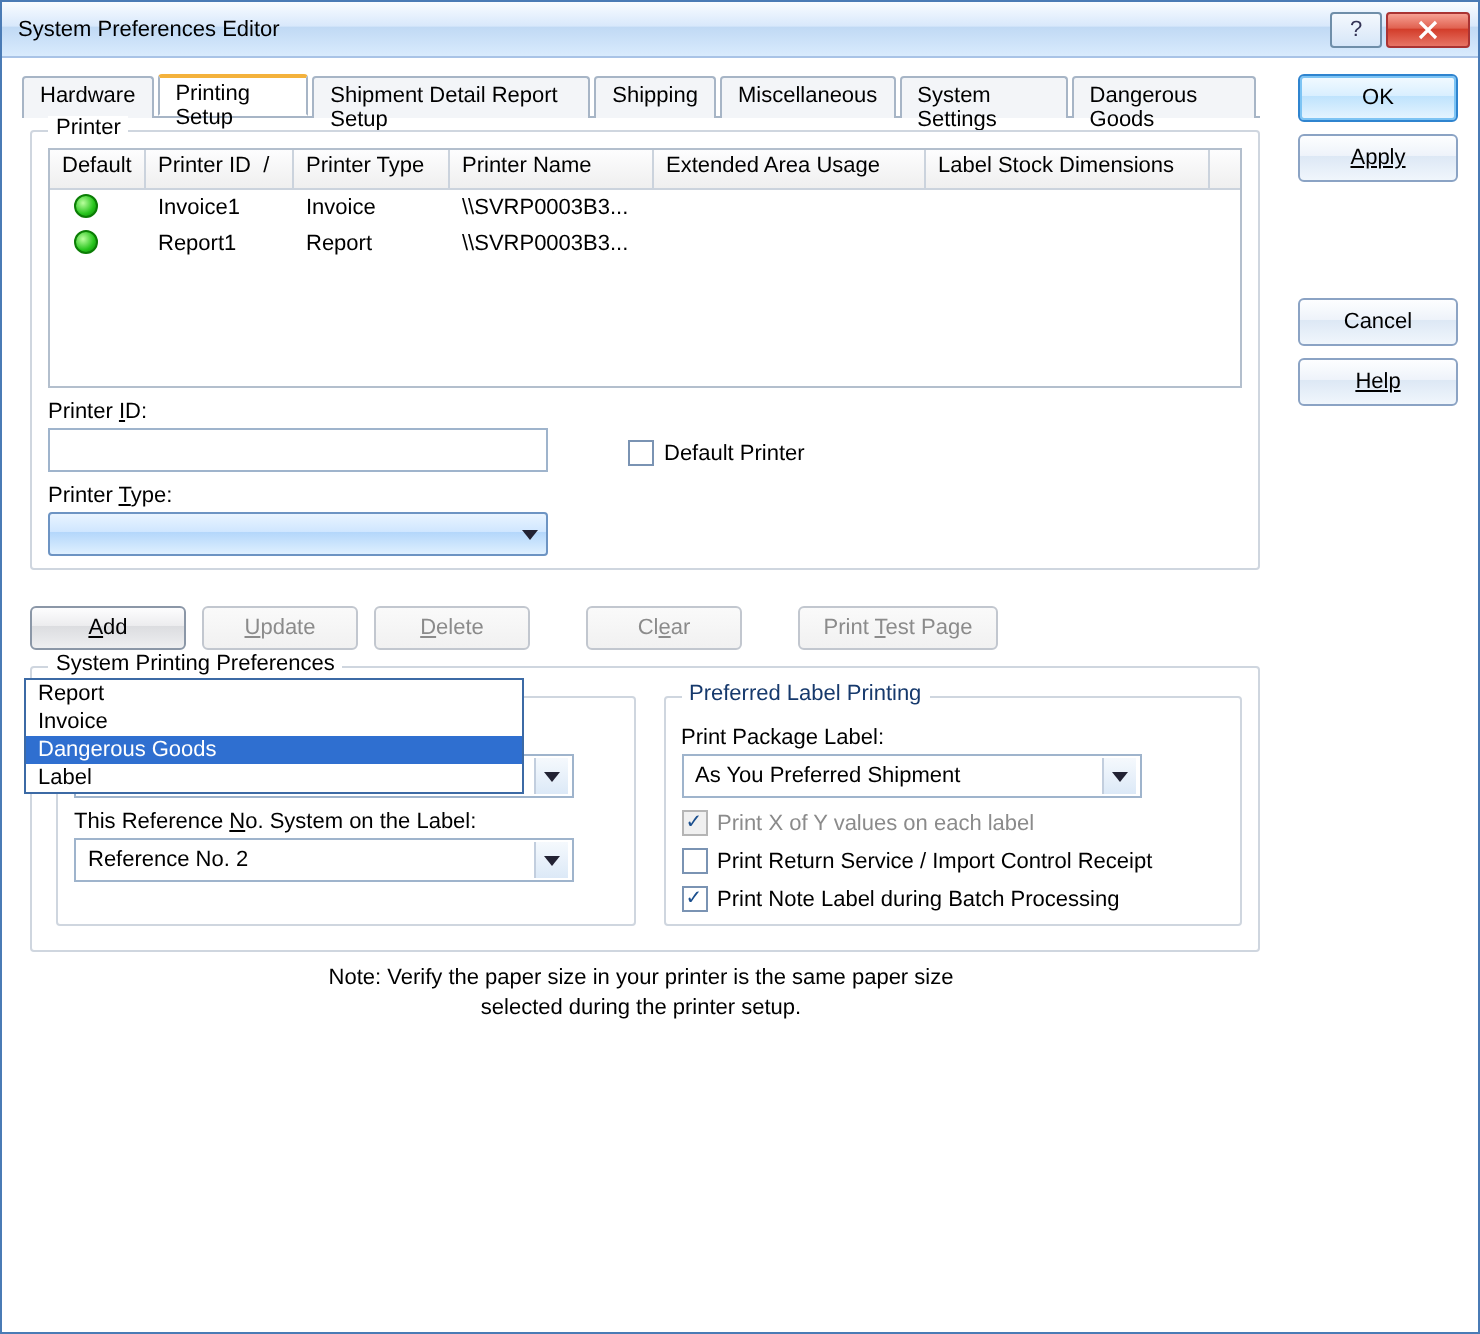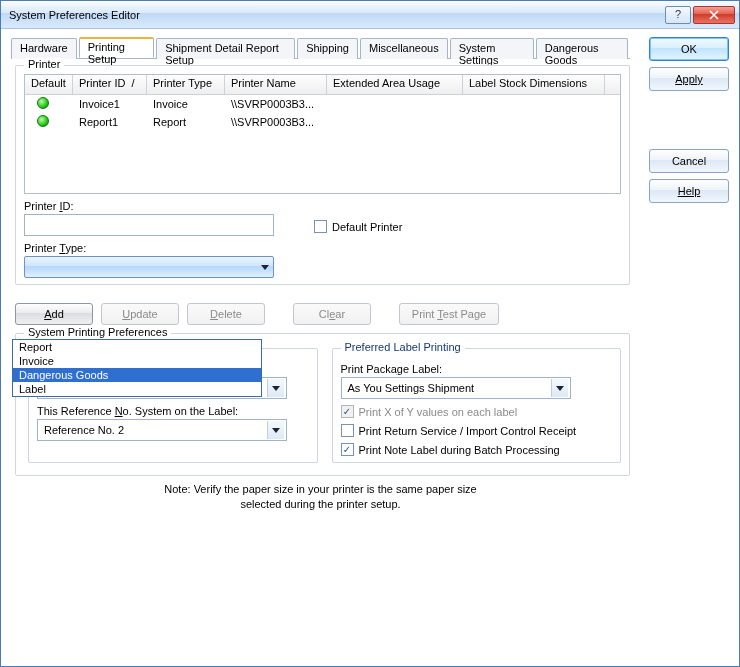--- a/index.html
+++ b/index.html
@@ -181,21 +181,21 @@
               <span>Reference No. 2</span>
               <span class="arrowbox">
                   <span class="arrow"></span>
                 </span>
             </div>
           </div>
           <div class="groupbox">
             <span class="groupbox-title">Preferred Label Printing</span>
             <span class="lbl"><span>Print Packa</span><span class="ul">g</span><span>e Label:</span></span>
             <div class="combo-flat" style="width:230px">
-              <span>As You Settings Shipment</span>
+              <span>As You Preferred Shipment</span>
               <span class="arrowbox">
                   <span class="arrow"></span>
                 </span>
             </div>
             <div class="chk disabled-text">
               <span class="chkbox checked dis"></span>
               <span><span>Print </span><span class="ul">X</span><span> of Y values on each label</span></span>
             </div>
             <div class="chk">
               <span class="chkbox"></span>

